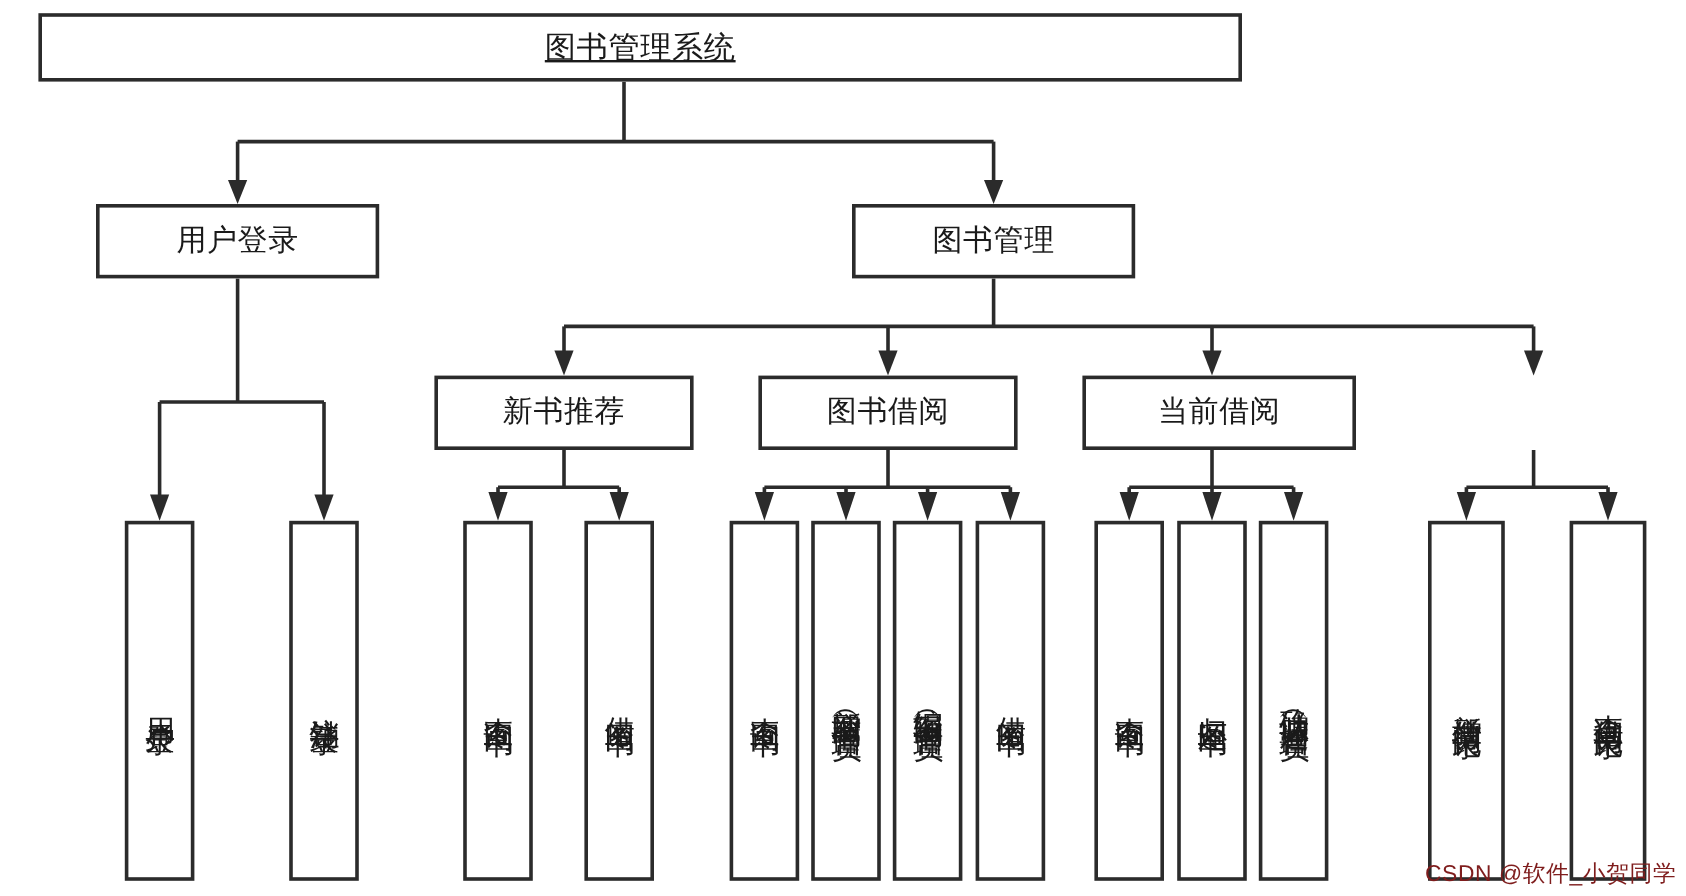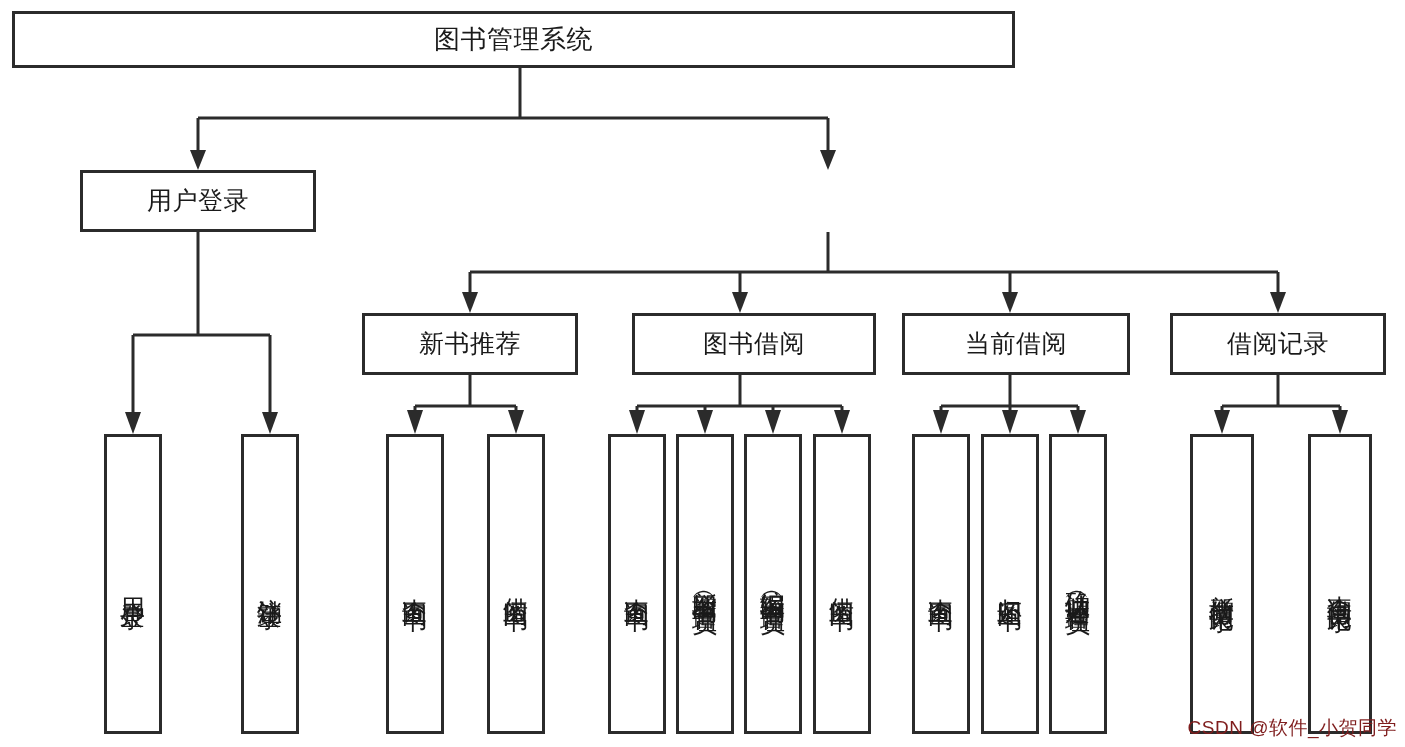--- a/index.html
+++ b/index.html
@@ -153,44 +153,44 @@
     <polygon points="1070,410 1086,410 1078,434"></polygon>
 
     <line x1="1278" y1="375" x2="1278" y2="406"></line>
     <line x1="1222" y1="406" x2="1340" y2="406"></line>
     <line x1="1222" y1="406" x2="1222" y2="420"></line>
     <polygon points="1214,410 1230,410 1222,434"></polygon>
     <line x1="1340" y1="406" x2="1340" y2="420"></line>
     <polygon points="1332,410 1348,410 1340,434"></polygon>
   </svg>
 
-  <div class="node h root" style="left:12px; top:11px; width:1003px; height:57px;">
+  <div class="node h root" style="left:32px; top:11px; width:1003px; height:57px;text-decoration:underline;">
     <span class="lbl">图书管理系统</span>
   </div>
 
   <div class="node h" style="left:80px; top:170px; width:236px; height:62px;">
     <span class="lbl">用户登录</span>
   </div>
 
+  <div class="node h" style="left:710px; top:170px; width:236px; height:62px;">
+    <span class="lbl">图书管理</span>
+  </div>
 
   <div class="node h" style="left:362px; top:313px; width:216px; height:62px;">
     <span class="lbl">新书推荐</span>
   </div>
 
-  <div class="node h" style="left:632px; top:313px; width:244px; height:62px;">
+  <div class="node h" style="left:632px; top:313px; width:216px; height:62px;">
     <span class="lbl">图书借阅</span>
   </div>
 
   <div class="node h" style="left:902px; top:313px; width:228px; height:62px;">
     <span class="lbl">当前借阅</span>
   </div>
 
-  <div class="node h" style="left:1170px; top:313px; width:216px; height:62px;">
-    <span class="lbl">借阅记录</span>
-  </div>
 
   <div class="node v" style="left:104px; top:434px; width:58px; height:300px;">
     <span class="lbl">用户登录</span>
   </div>
 
   <div class="node v" style="left:241px; top:434px; width:58px; height:300px;">
     <span class="lbl">注销登录</span>
   </div>
 
   <div class="node v" style="left:386px; top:434px; width:58px; height:300px;">

